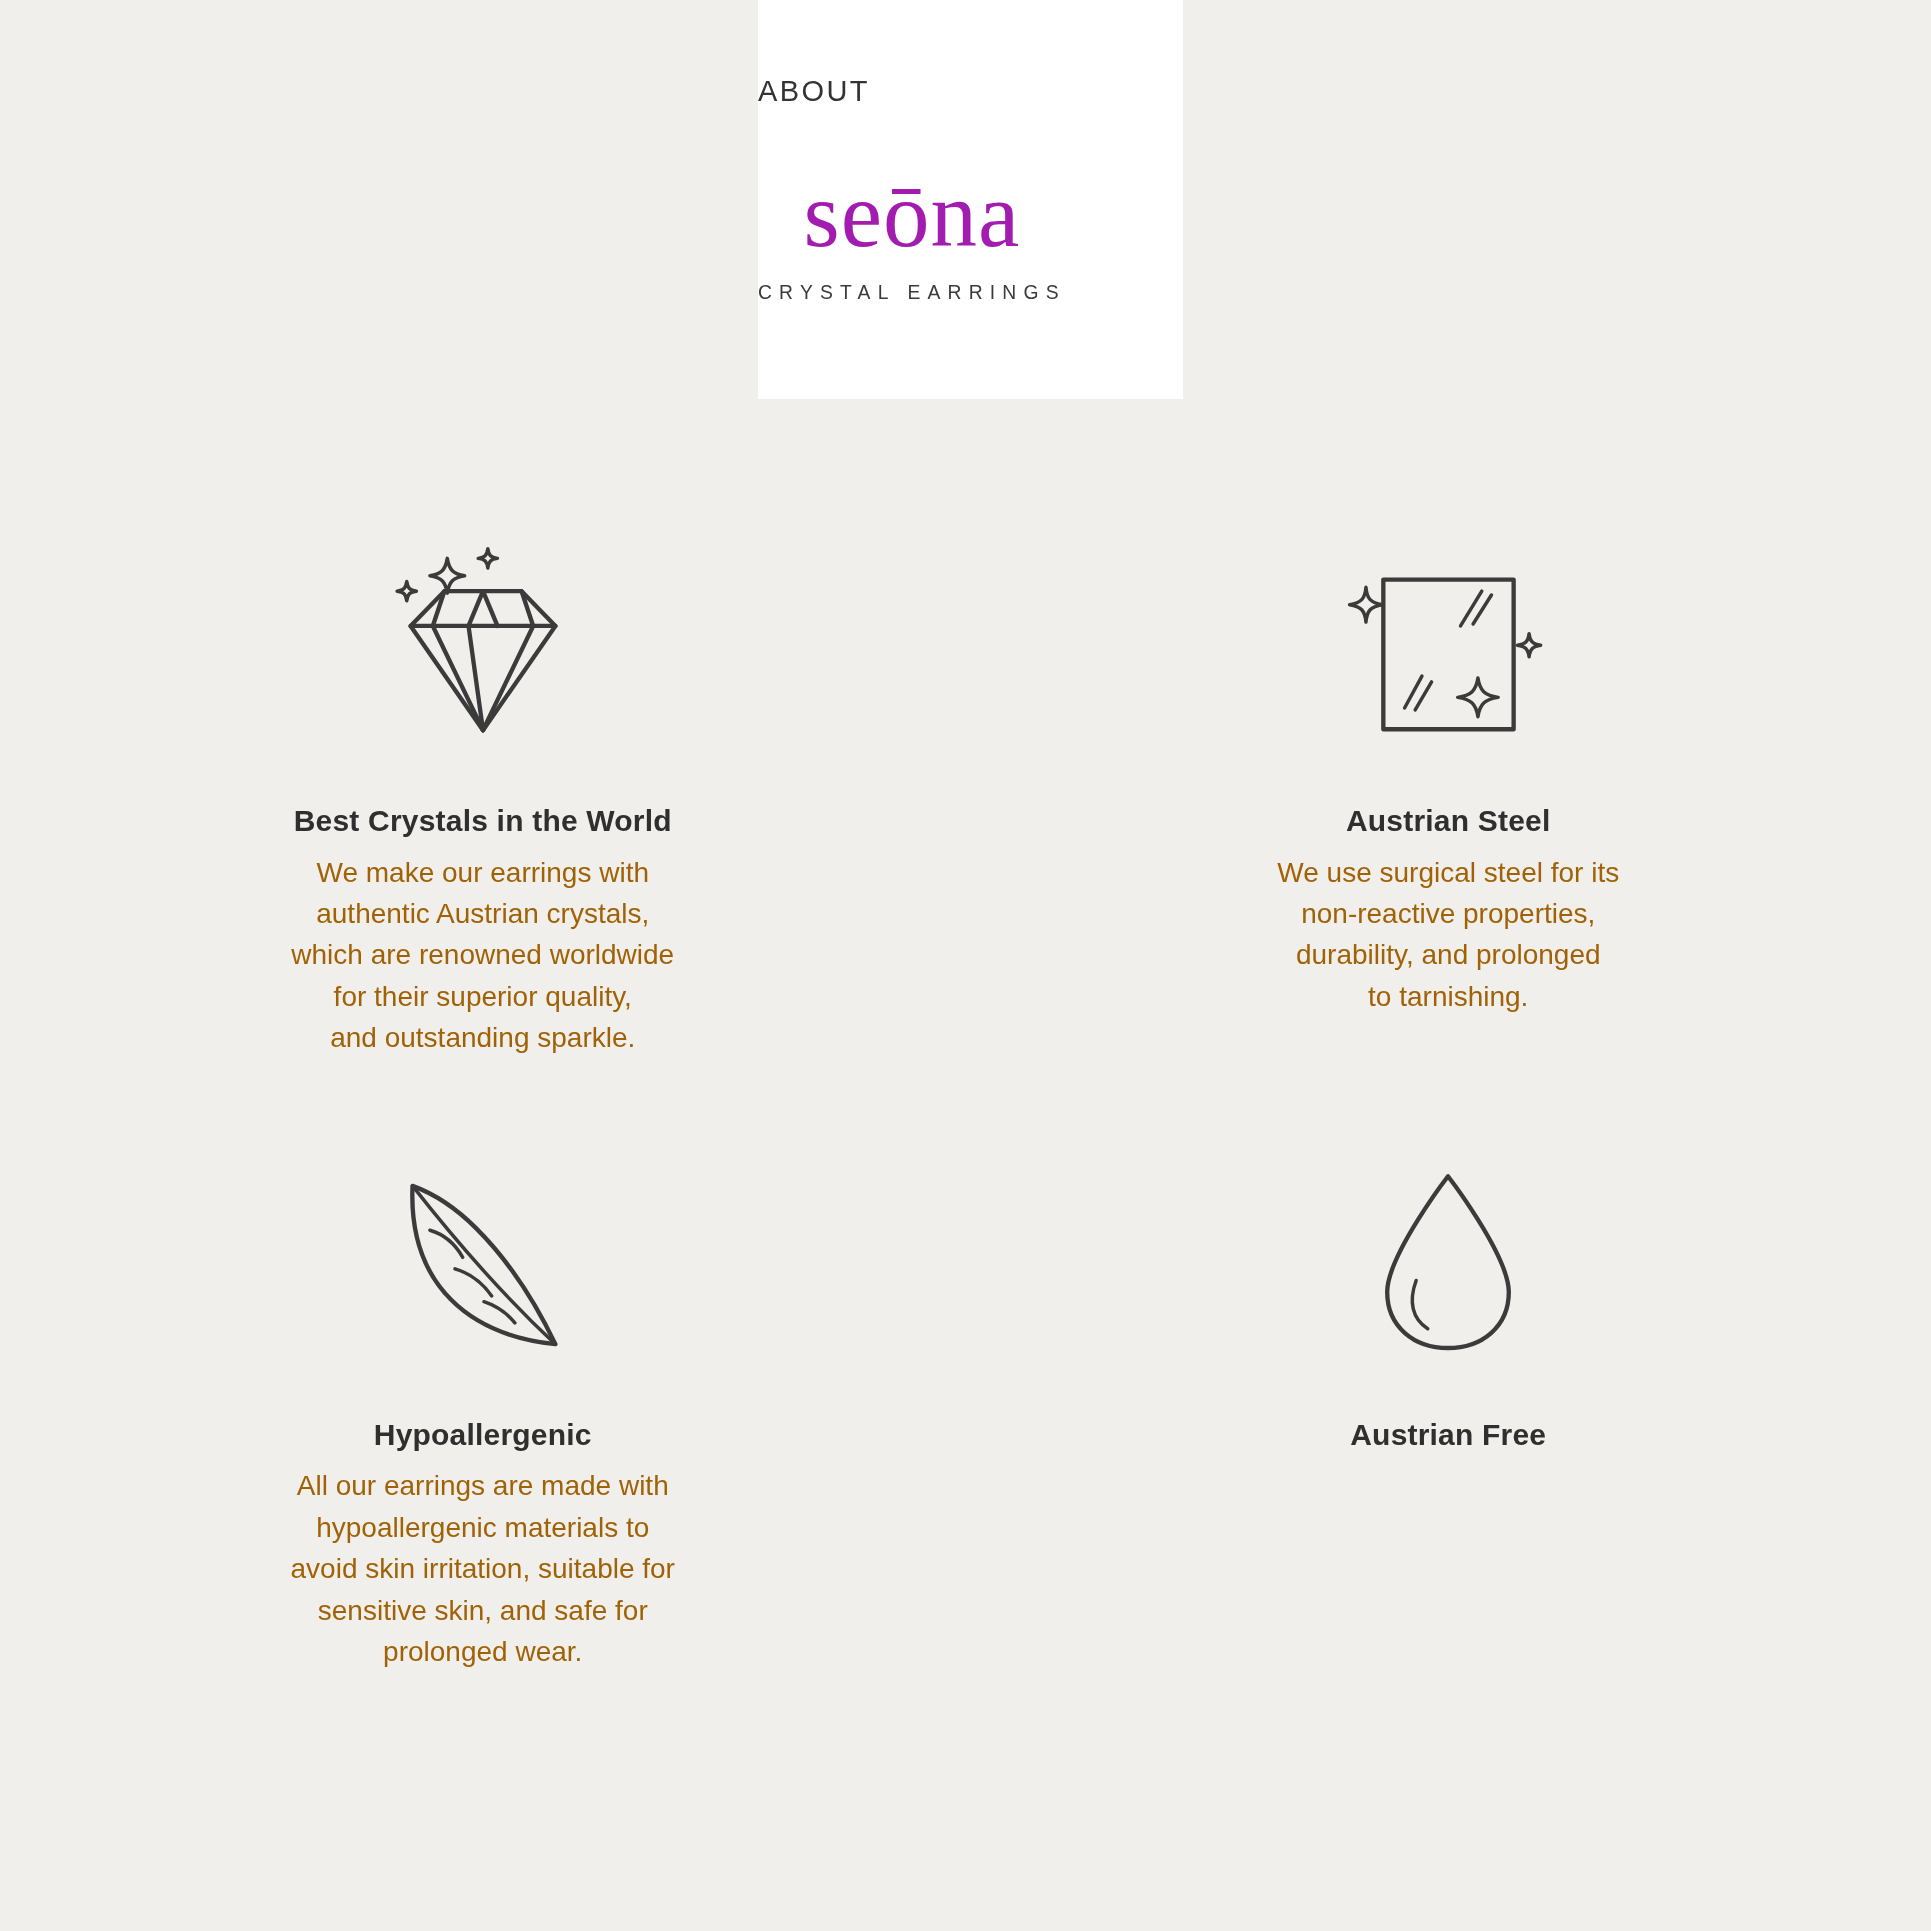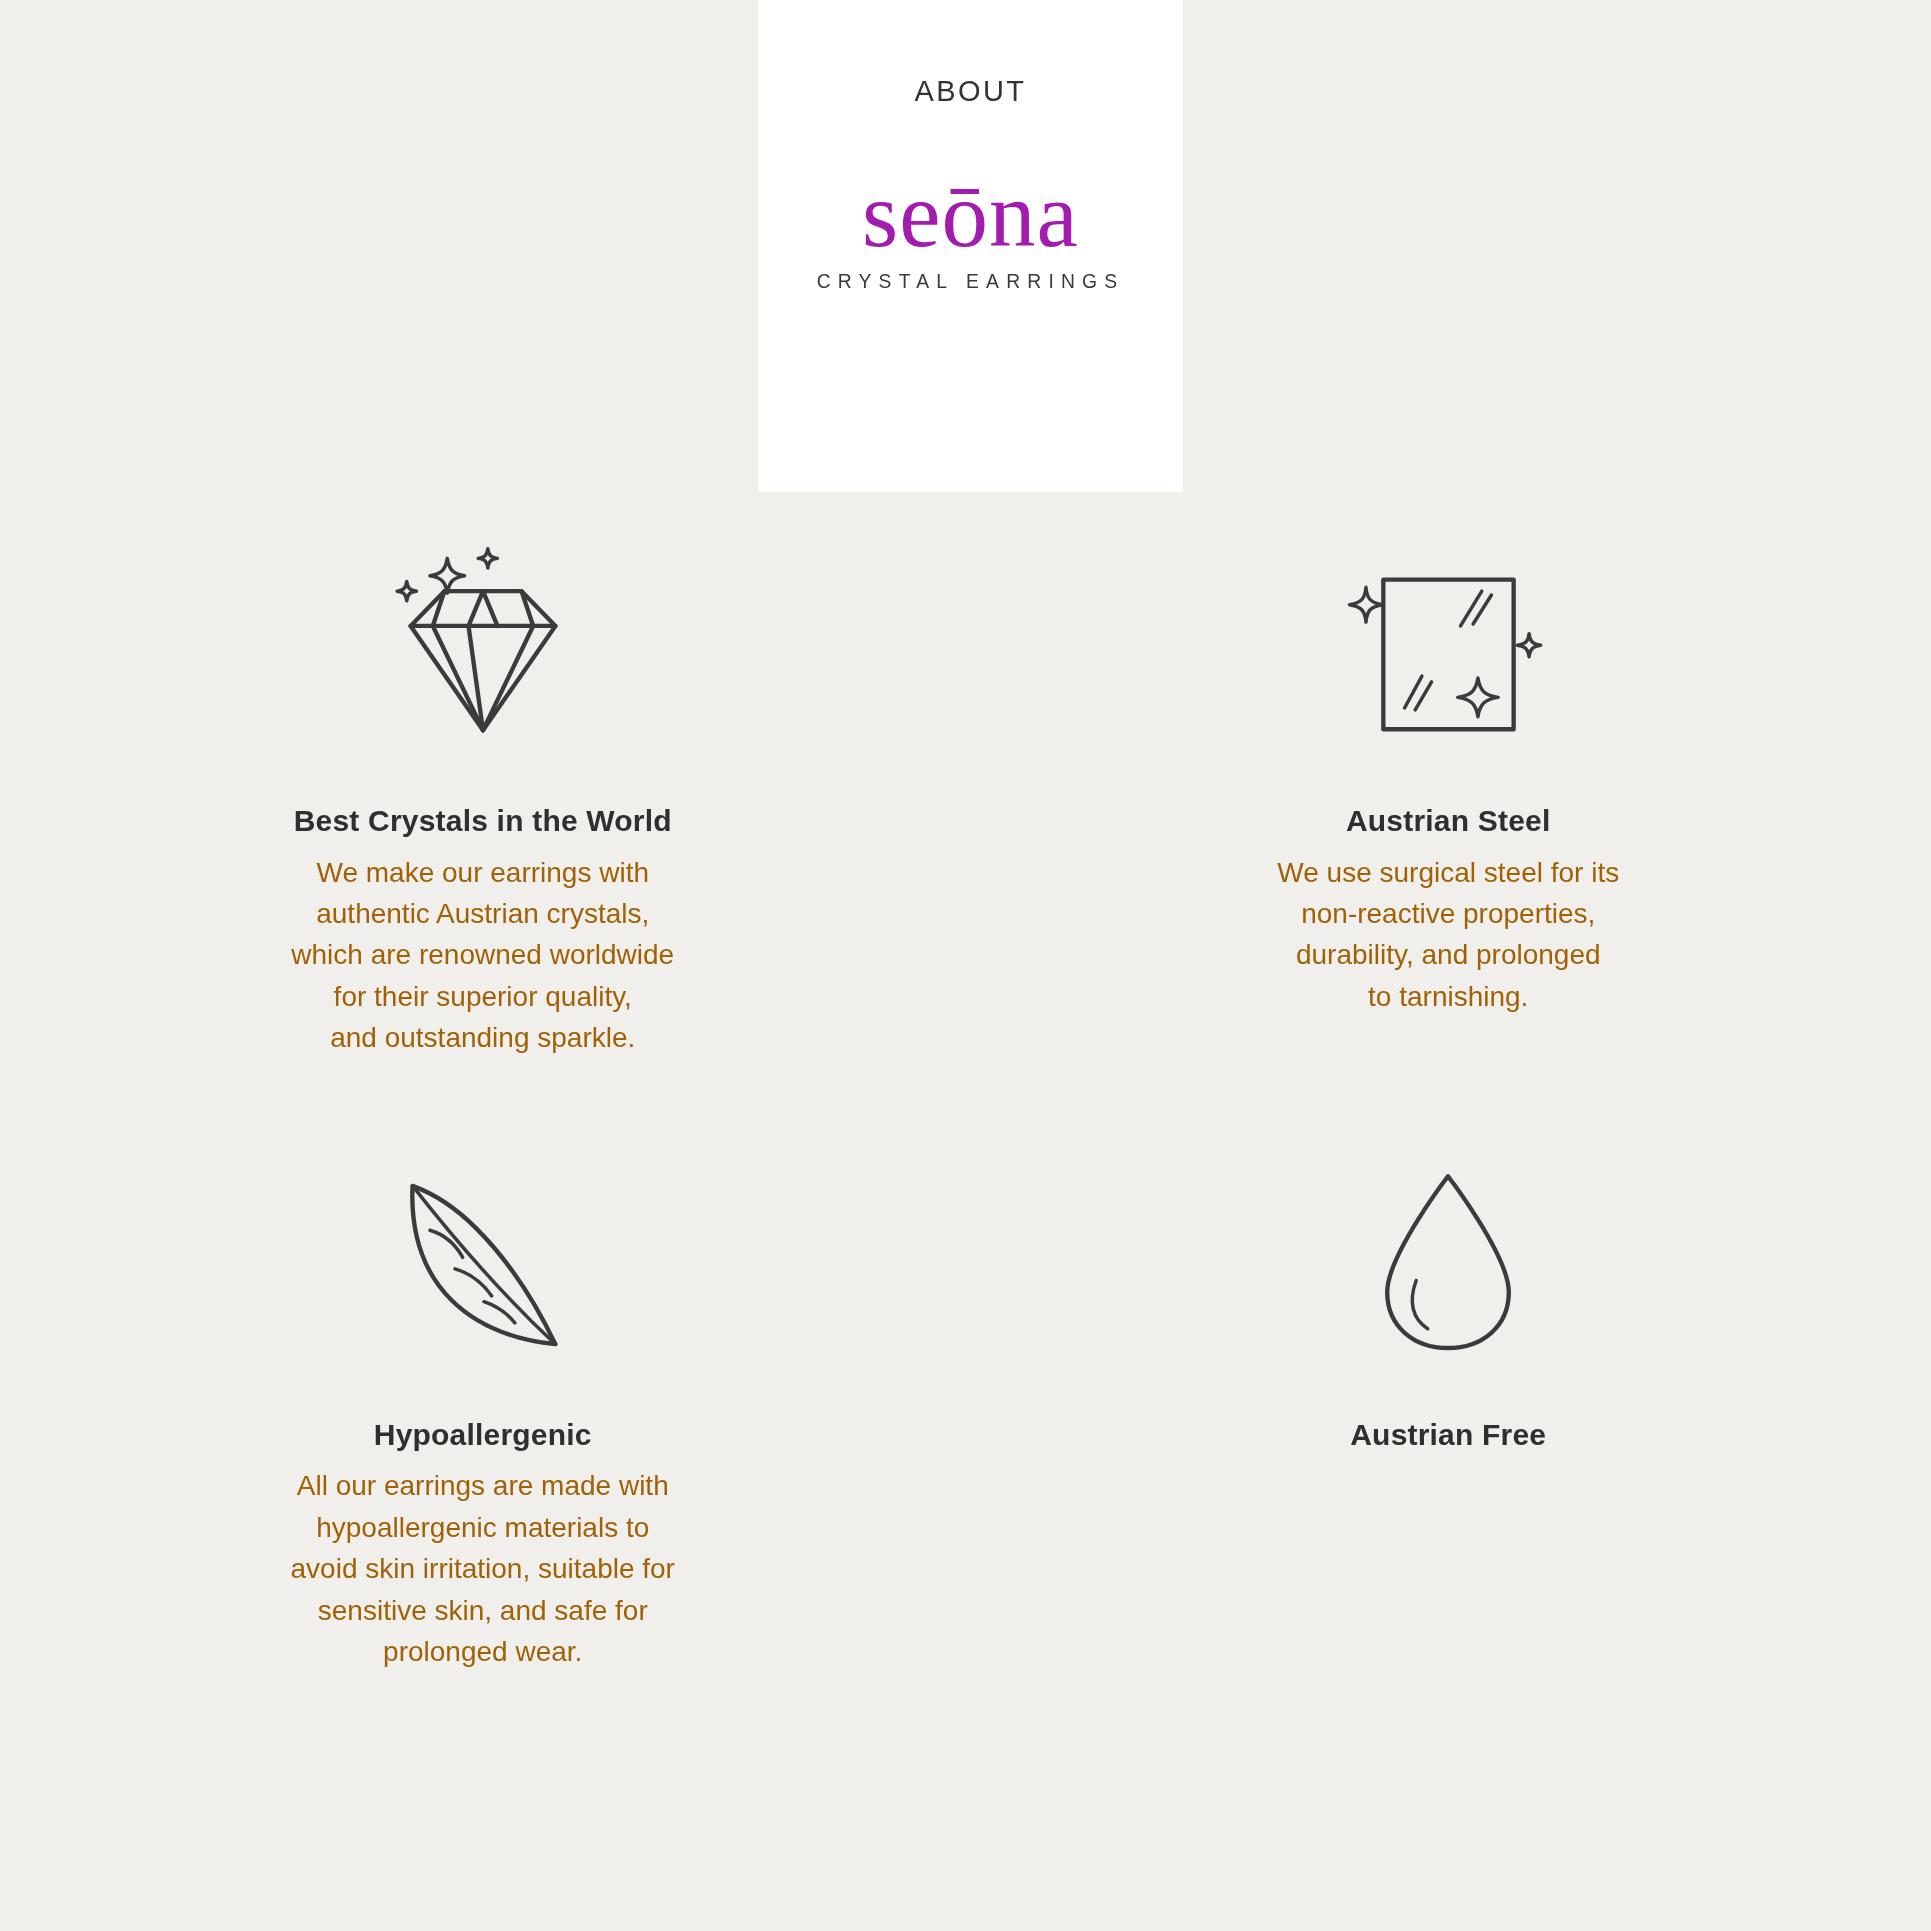--- a/index.html
+++ b/index.html
@@ -15,25 +15,25 @@
     overflow: hidden;
     position: relative;
   }
 
   
   .header-card {
     position: absolute;
     left: 758px;
     top: 0;
     width: 425px;
-    height: 492px;
+    height: 399px;
     background: #ffffff;
     display: flex;
     flex-direction: column;
-    align-items: center;
+    align-items: flex-start;
   }
   .about-label {
     margin-top: 75px;
     font-size: 29px;
     letter-spacing: 2.4px;
     color: #333333;
     font-weight: 400;
   }
   .logo-block {
     margin-top: 60px;
@@ -44,21 +44,21 @@
   .logo-word {
     font-family: Liberation Serif, serif;
     font-size: 93px;
     line-height: 1;
     letter-spacing: 1px;
     color: #a21caf;
     font-weight: 400;
     position: relative;
   }
   .logo-sub {
-    margin-top: 10px;
+    margin-top: 21px;
     font-size: 19.3px;
     letter-spacing: 7.2px;
     color: #3a3a3a;
   }
 
   
   .grid {
     position: absolute;
     left: 0;
     top: 541px;

